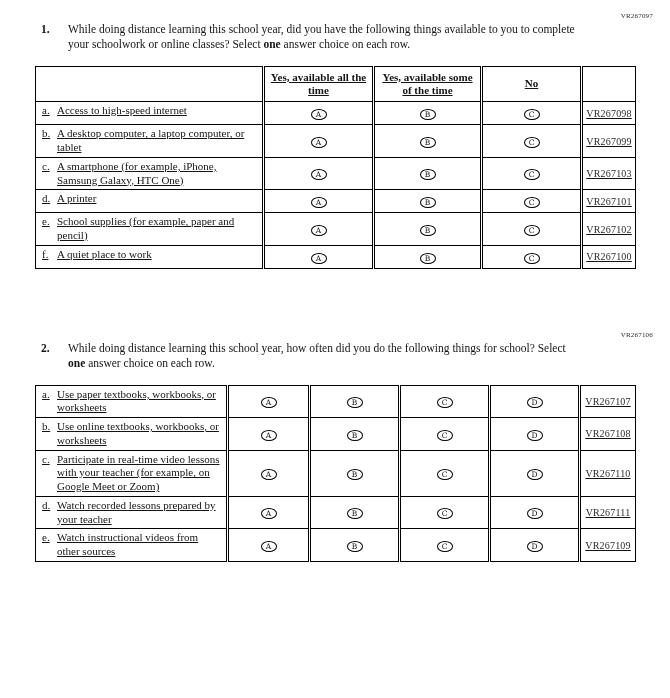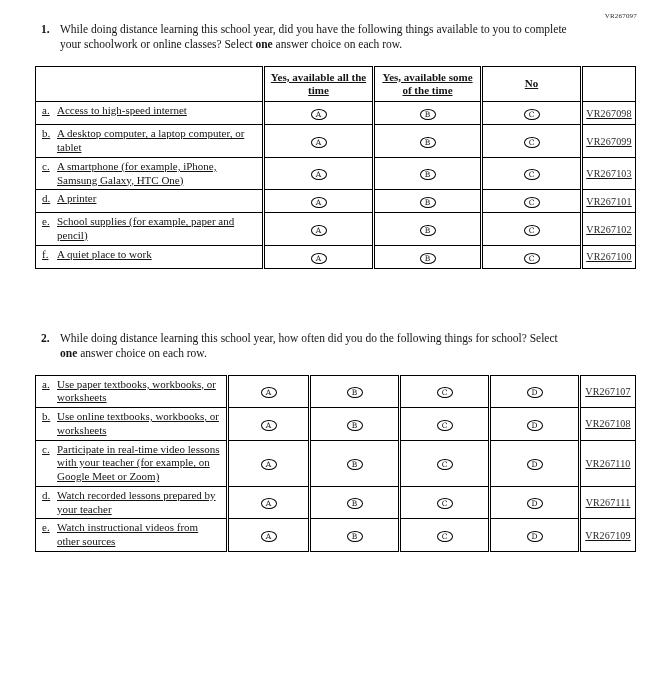--- a/index.html
+++ b/index.html
@@ -3,32 +3,32 @@
 <meta charset="utf-8">
 <style>
   * { margin:0; padding:0; box-sizing:border-box; }
   html, body { background:#ffffff; }
   body {
     width:670px; height:698px;
     font-family:"Liberation Serif","DejaVu Serif",serif;
     color:#141414;
     overflow:hidden;
   }
-  .sheet { width:670px; height:698px; padding:12px 33px 0 35px; }
+  .sheet { width:670px; height:698px; padding:12px 17px 0 35px; }
 
   .q-code {
     text-align:right; font-size:7px; letter-spacing:0.2px;
     margin-bottom:2px; color:#2a2a2a;
   }
   .q-prompt {
     display:flex; padding-left:6px; margin-bottom:14px;
     font-size:11.5px; line-height:1.3;
   }
   .q-num { font-weight:bold; flex:0 0 19px; }
-  .q-text { width:512px; }
+  .q-text { width:512px;margin-left:8px; }
   .bold-inline { font-weight:bold; }
 
   .q2 { margin-top:62px; }
 
   table {
     border-collapse:collapse; border:1.5px solid #000;
     width:600px; table-layout:fixed;text-decoration:underline;
   }
   th, td { border:1px solid #000; }
   th {
@@ -162,20 +162,21 @@
         <td class="opt dbl"><span class="bubble">A</span></td>
         <td class="opt dbl"><span class="bubble">B</span></td>
         <td class="opt dbl"><span class="bubble">C</span></td>
         <td class="codecell dbl">VR267100</td>
       </tr>
     </tbody>
       </table>
   </div>
 
   <div class="question q2">
+    <div class="q-code">VR267106</div>
     <div class="q-prompt">
       <span class="q-num">2.</span>
       <span class="q-text">
         <span>While doing distance learning this school year, how often did you do the following things for school? Select</span>
         <span class="bold-inline">one</span>
         <span>answer choice on each row.</span>
       </span>
     </div>
 
     <table>

